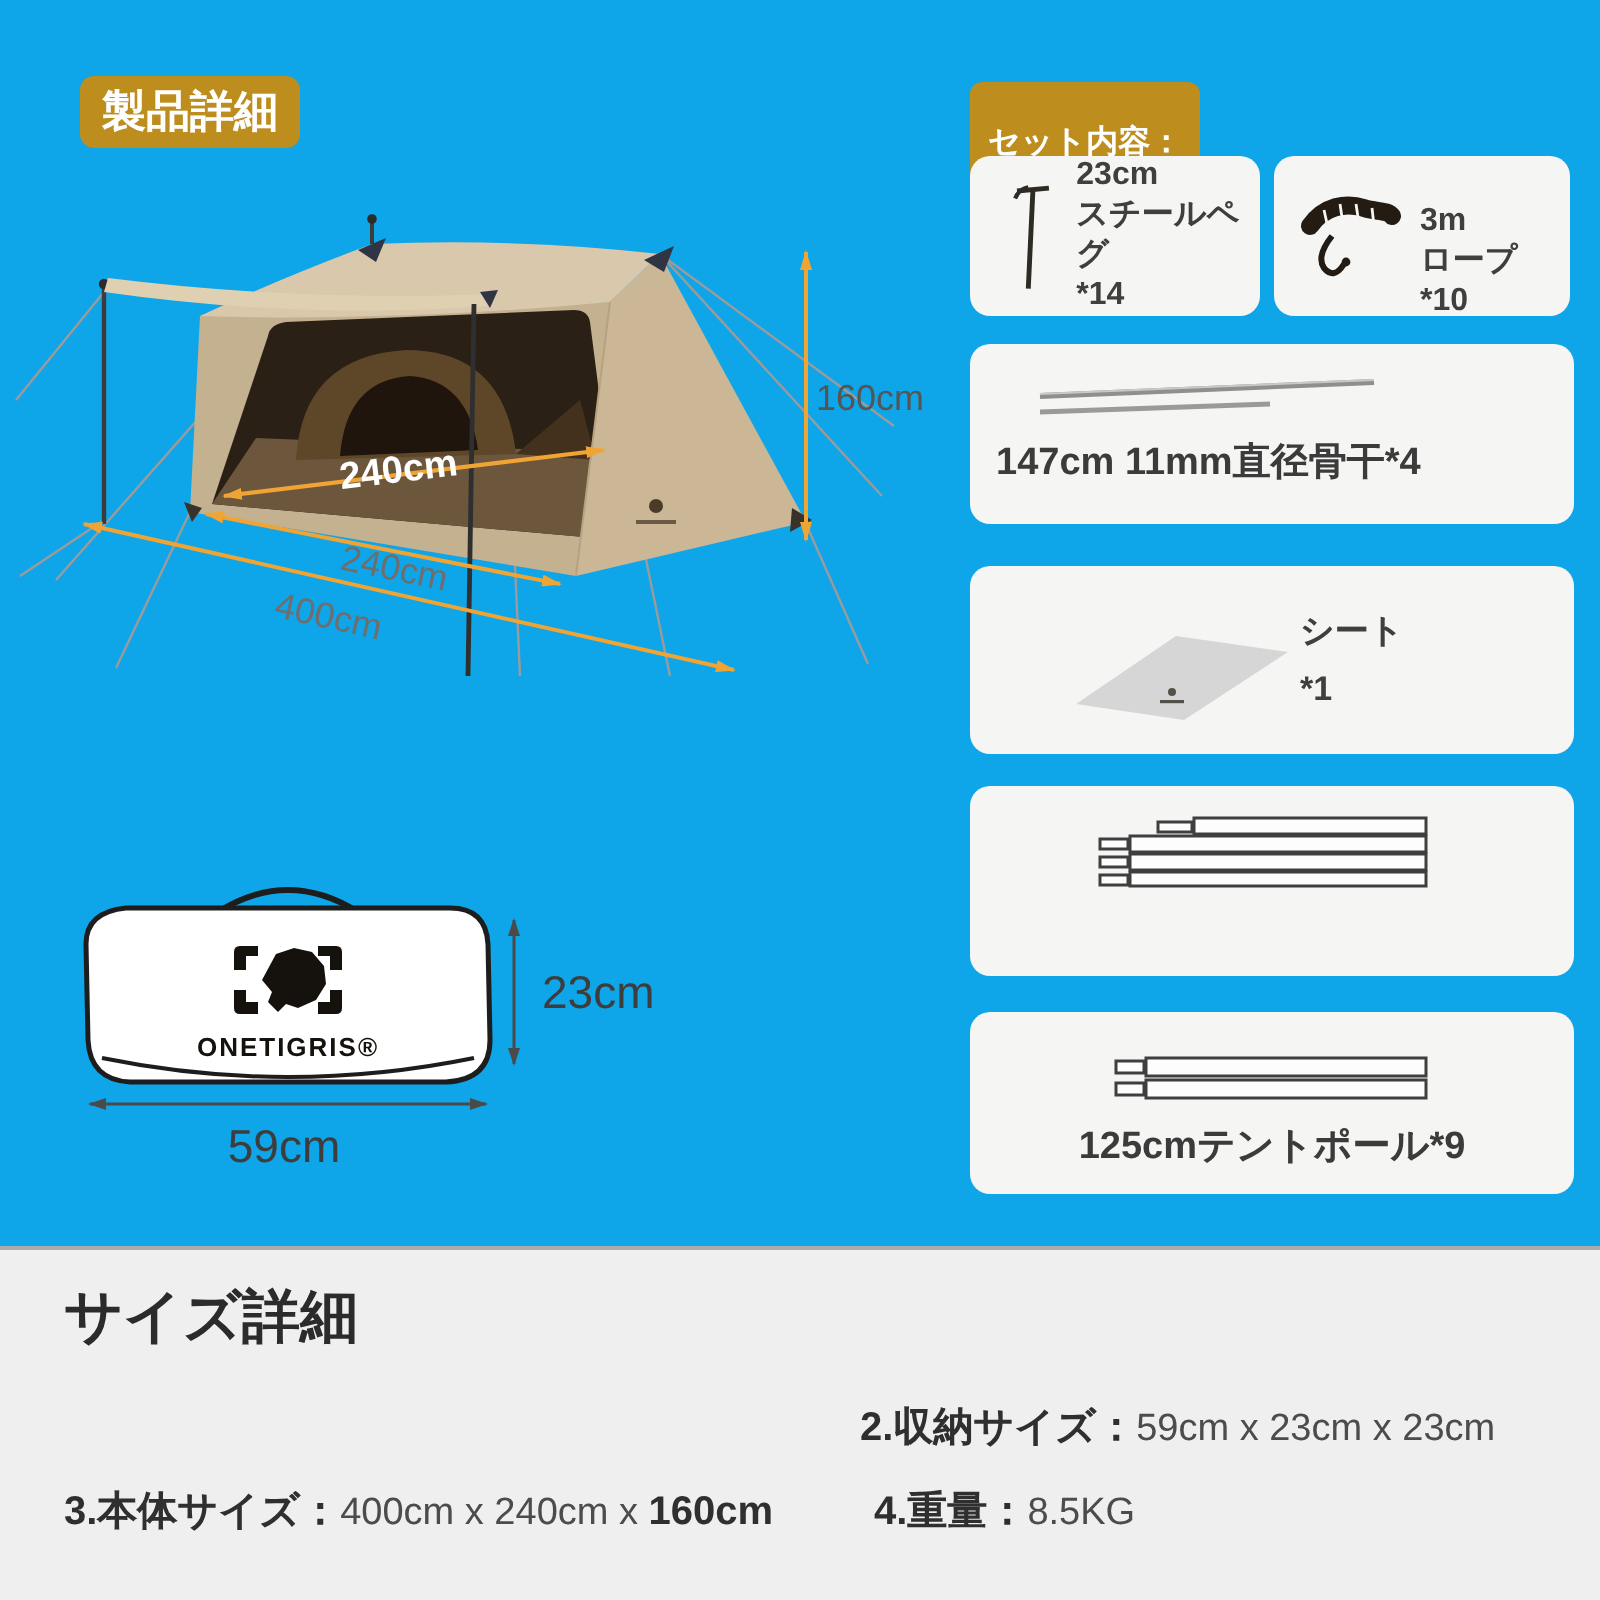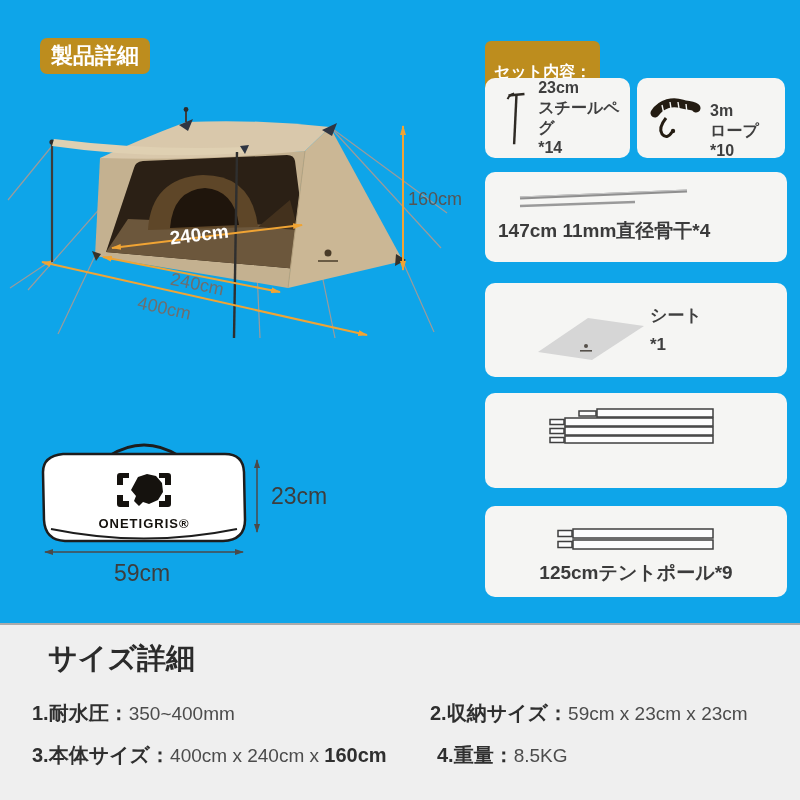--- a/index.html
+++ b/index.html
@@ -29,21 +29,21 @@
   .item-lines.wide{font-size:17px;line-height:29px;}
   .card-label{
     position:absolute;font-size:19px;font-weight:600;color:#3b3b3b;white-space:nowrap;
   }
   .card-label.centered{left:0;right:0;text-align:center;}
 
   #bottom-section{
     position:absolute;left:0;top:623px;width:800px;height:177px;
     background:#EFEFEF;border-top:2px solid #ABABAB;box-sizing:border-box;
   }
-  #size-title{position:absolute;left:32px;top:14px;font-size:29px;font-weight:bold;color:#2b2b2b;margin-left:16px;}
+  #size-title{position:absolute;left:32px;top:14px;font-size:29px;font-weight:bold;color:#2b2b2b;}
   .spec{position:absolute;white-space:nowrap;font-size:19px;color:#4c4c4c;}
   .spec b{font-size:20px;color:#2f2f2f;}
   #spec-r1c1{left:32px;top:75px;}
   #spec-r1c2{left:430px;top:75px;}
   #spec-r2c1{left:32px;top:117px;}
   #spec-r2c2{left:437px;top:117px;}
 </style>
 </head>
 <body>
 
@@ -238,23 +238,20 @@
       <line x1="232" y1="32" x2="232" y2="104" marker-start="url(#ah-g)" marker-end="url(#ah-g)"></line>
       <line x1="20" y1="124" x2="218" y2="124" marker-start="url(#ah-g)" marker-end="url(#ah-g)"></line>
     </g>
     <text x="246" y="76" font-size="23" fill="#3d3d3d">23cm</text>
     <text x="117" y="153" text-anchor="middle" font-size="23" fill="#3d3d3d">59cm</text>
   </svg>
 
   <div id="bottom-section">
     <div id="size-title">サイズ詳細</div>
 
-    <div class="spec" id="spec-r1c1">
-      <b>1.耐水圧：</b><span>350~400mm</span>
-    </div>
     <div class="spec" id="spec-r1c2">
       <b>2.収納サイズ：</b><span>59cm x 23cm x 23cm</span>
     </div>
     <div class="spec" id="spec-r2c1">
       <b>3.本体サイズ：</b><span>400cm x 240cm x </span><b>160cm</b>
     </div>
     <div class="spec" id="spec-r2c2">
       <b>4.重量：</b><span>8.5KG</span>
     </div>
   </div>

